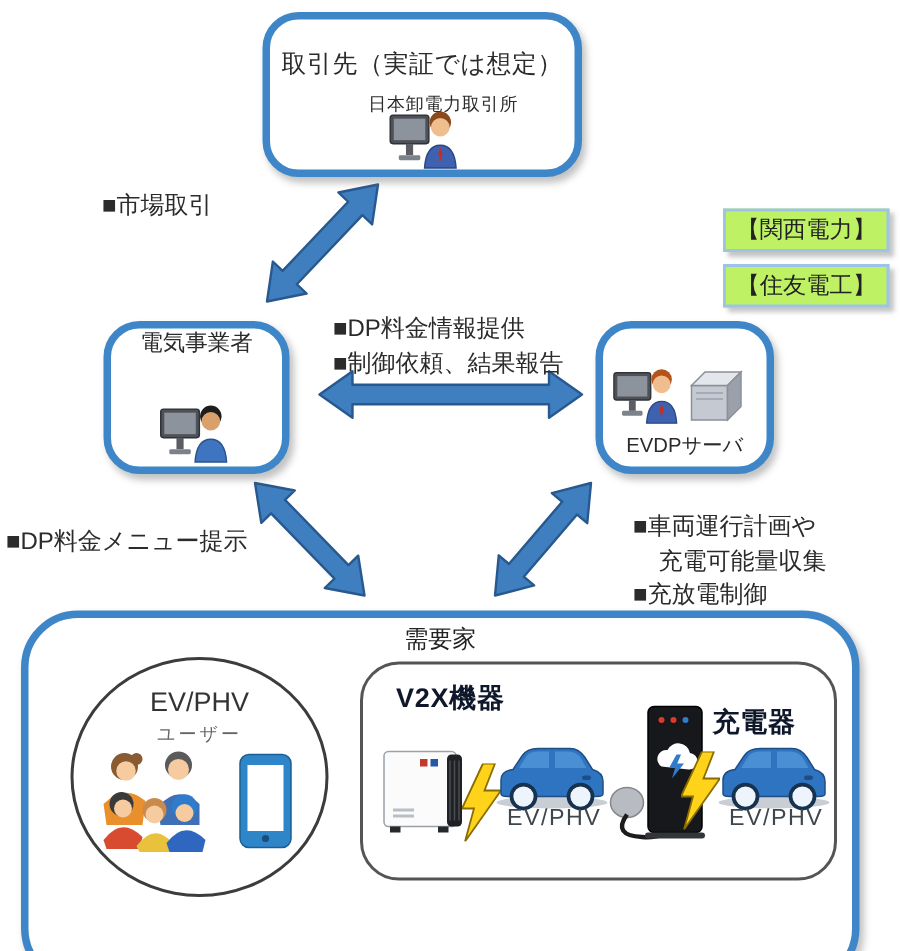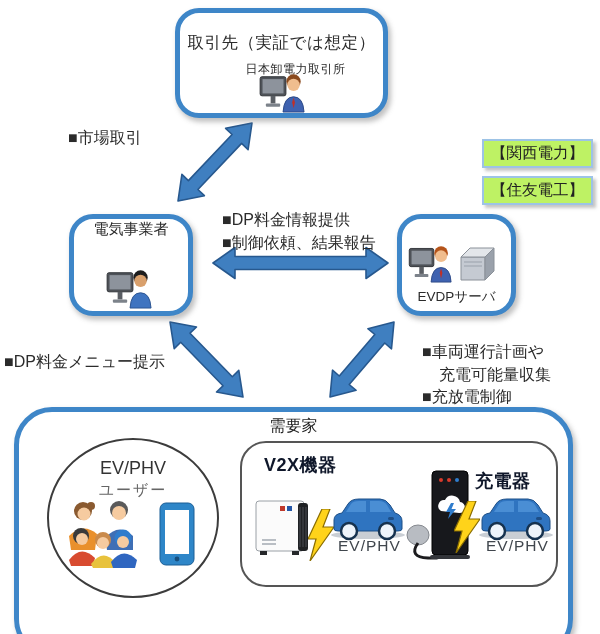--- a/index.html
+++ b/index.html
@@ -25,21 +25,21 @@
     font-size:15.5px;color:#222;padding:2px 7px;white-space:nowrap;z-index:2;
   }
   .tag-gray{border-color:#aebfd4;}
   #consumer-box{border-radius:38px;}
   #consumer-title{position:absolute;left:0;right:0;top:4px;text-align:center;font-size:16px;color:#222;}
   #user-circle{
     position:absolute;left:28px;top:26px;width:172px;height:160px;
     border:2px solid #3c3c3c;border-radius:50%;box-sizing:border-box;text-align:center;background:#fff;
   }
   #user-line1{font-size:18px;color:#333;margin-top:18px;}
-  #user-line2{font-size:15px;color:#666;margin-top:2px;letter-spacing:2px;}
+  #user-line2{font-size:12px;color:#666;margin-top:2px;letter-spacing:2px;}
   #equipment-box{
     position:absolute;left:221px;top:29px;width:318px;height:146px;box-sizing:border-box;
     border:2px solid #555;border-radius:26px;background:#fff;
   }
   .equip-label{position:absolute;font-size:18px;color:#0f172a;font-weight:bold;letter-spacing:.5px;}
   .ev-label{position:absolute;font-size:15.5px;color:#40464d;letter-spacing:1px;}
   .abs{position:absolute;}
   svg{display:block;}
 </style>
 </head>

